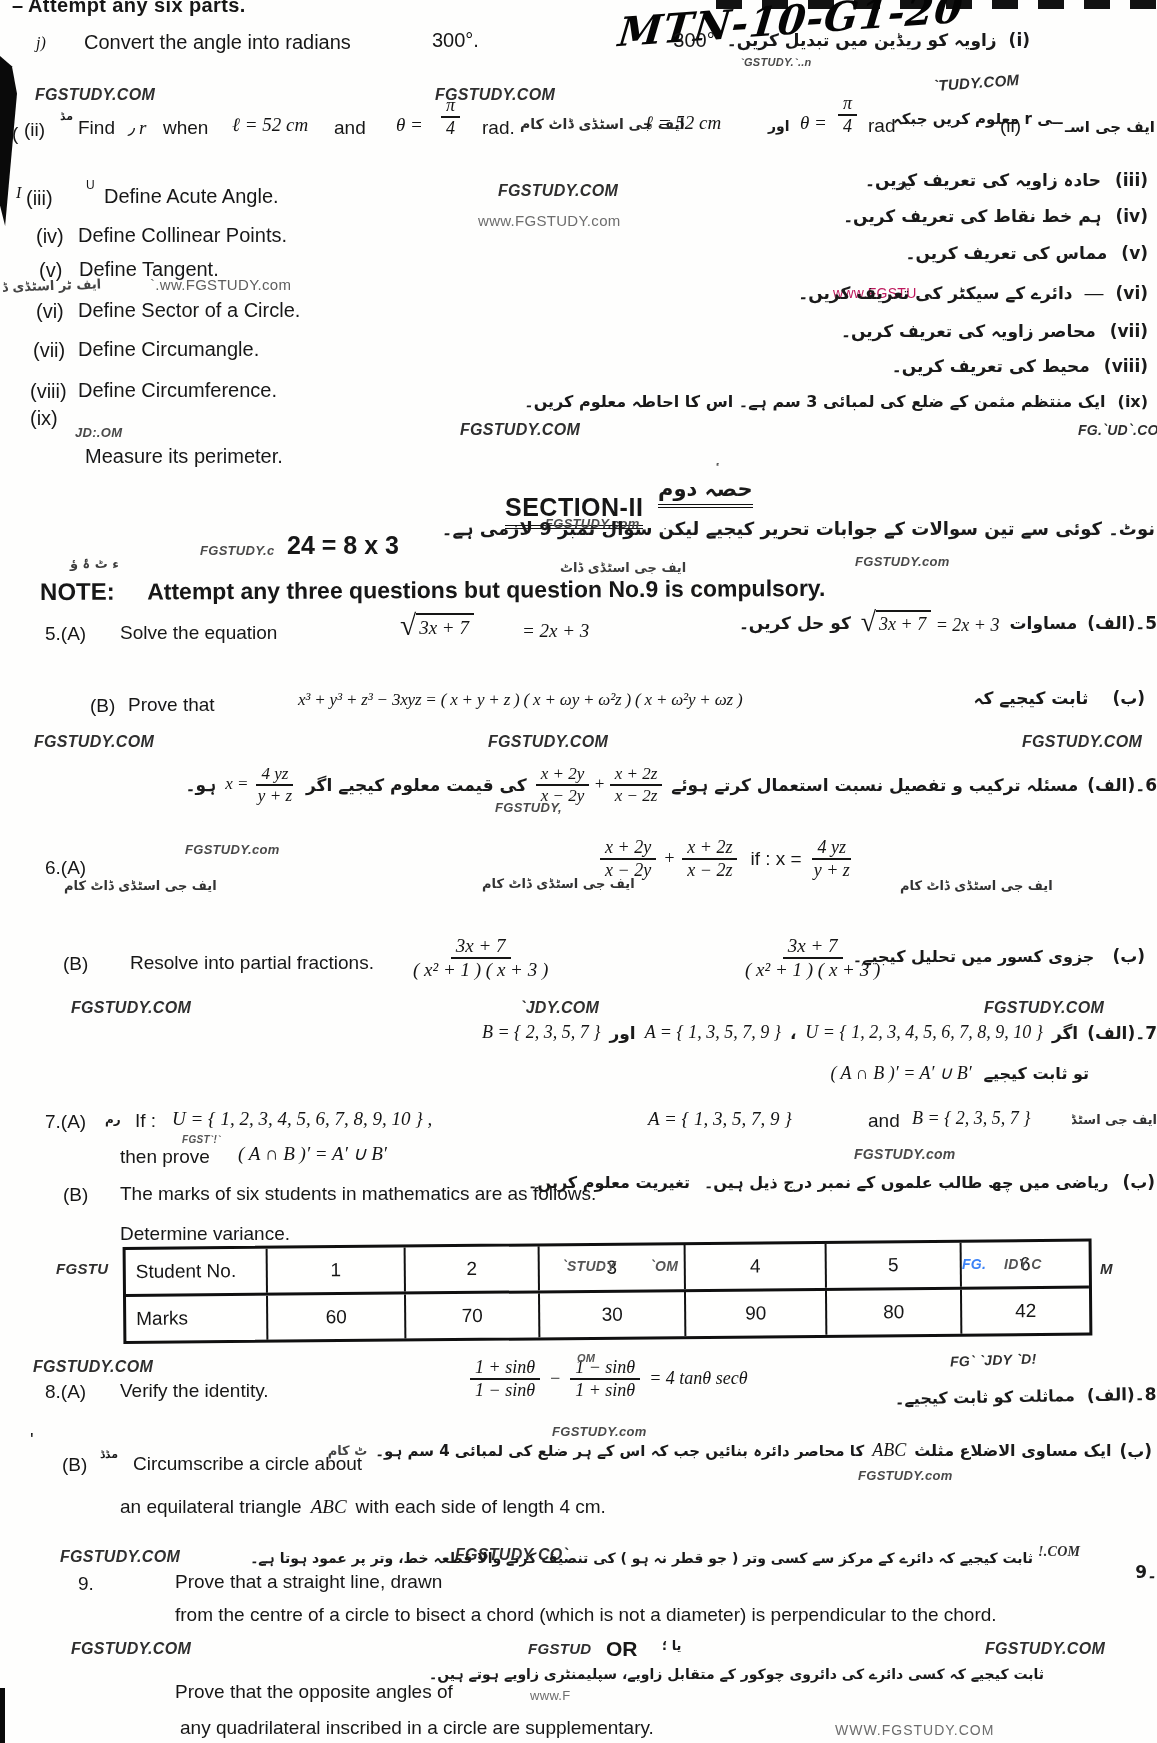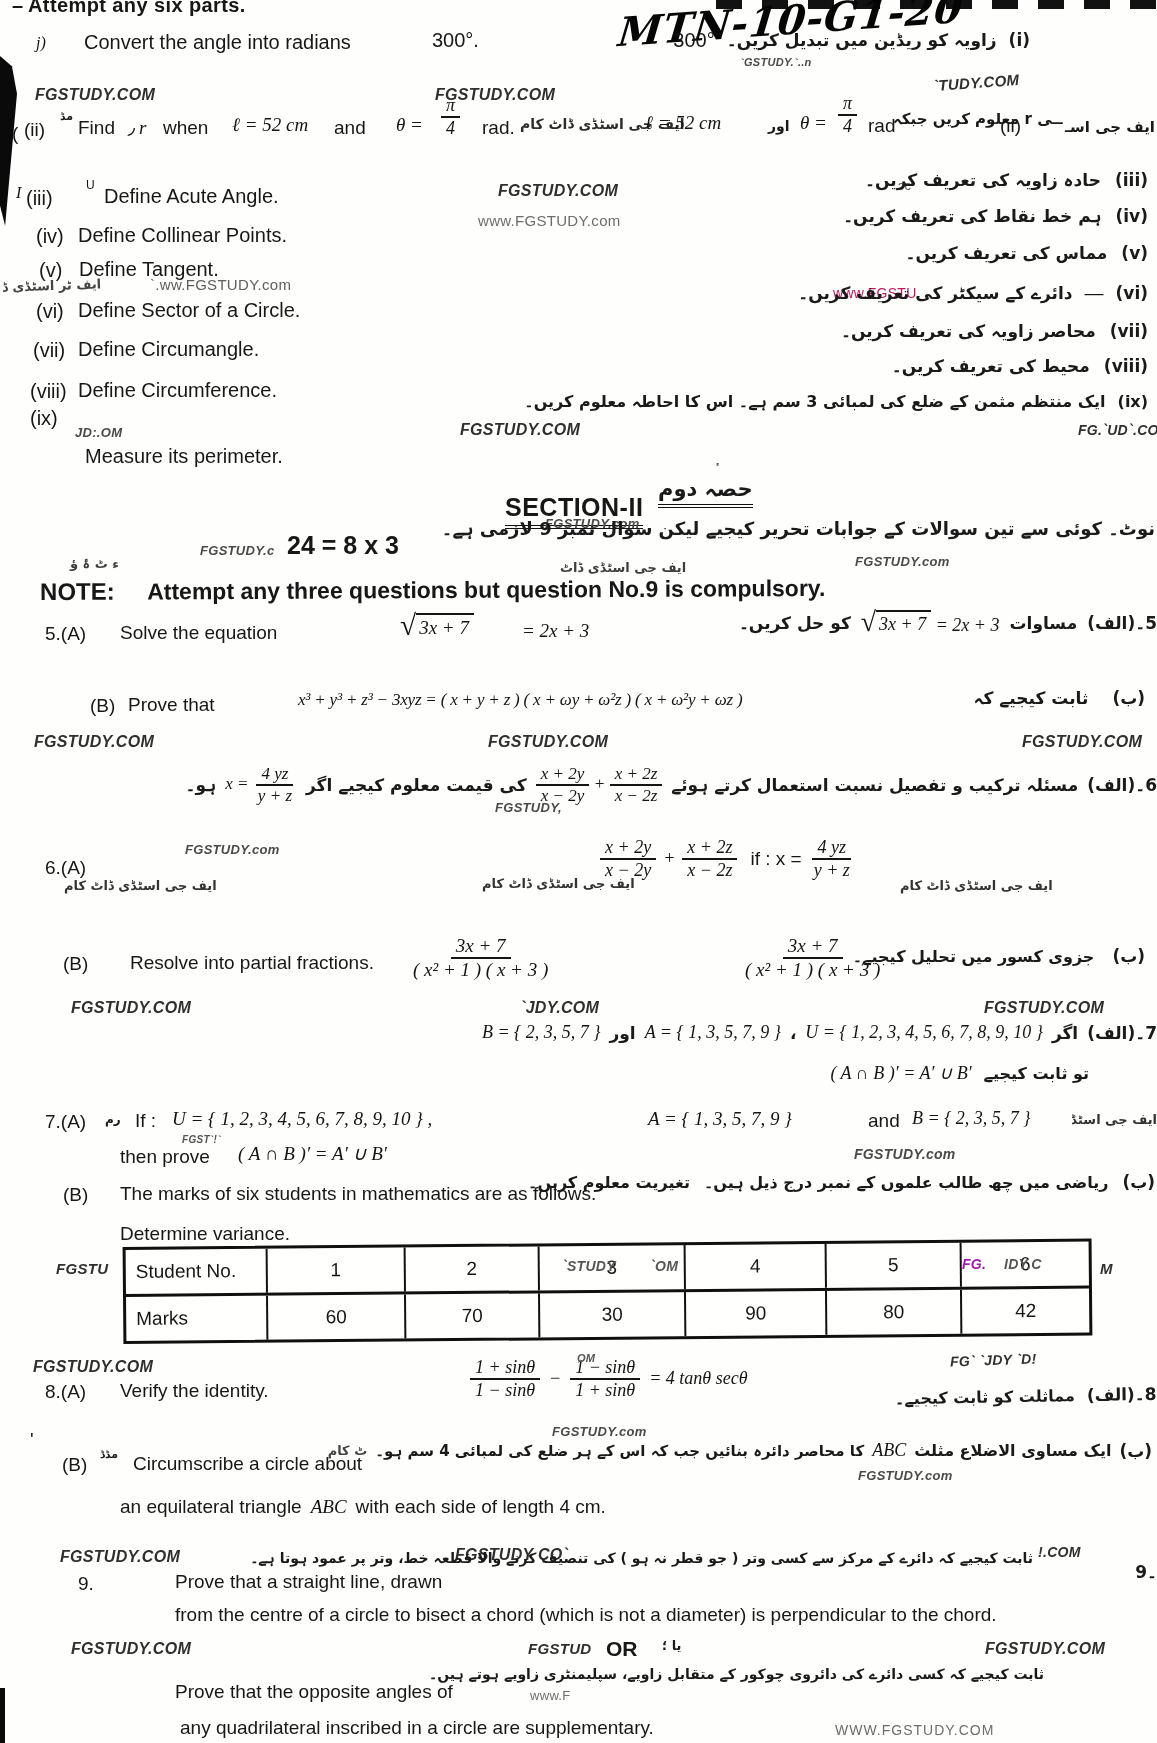--- a/index.html
+++ b/index.html
@@ -319,21 +319,21 @@
       <div class="stcell" style="width:138px;">60</div>
       <div class="stcell" style="width:134px;">70</div>
       <div class="stcell" style="width:146px;">30</div>
       <div class="stcell" style="width:141px;">90</div>
       <div class="stcell" style="width:135px;">80</div>
       <div class="stcell" style="width:127px;">42</div>
     </div>
   </div>
   <span class="abs wm" style="left:562px;top:1258px;font-size:14px;color:#555;">`STUDY</span>
   <span class="abs wm" style="left:650px;top:1258px;font-size:14px;color:#555;">`OM</span>
-  <span class="abs wm" style="left:962px;top:1256px;font-size:14px;color:#a21caf;text-align:right;">FG.</span>
+  <span class="abs wm" style="left:962px;top:1256px;font-size:14px;color:#3b82f6;text-align:right;">FG.</span>
   <span class="abs wm" style="left:1004px;top:1256px;font-size:14px;color:#555;">IDY.C</span>
   <span class="abs wm" style="left:1100px;top:1260px;font-size:15px;">M</span>
 
   <span class="abs wm" style="left:33px;top:1358px;">FGSTUDY.COM</span>
   <span class="abs en19" style="left:45px;top:1380px;">8.(A)</span>
   <span class="abs en19" style="left:120px;top:1379px;">Verify the identity.</span>
   <div class="abs" style="left:470px;top:1358px;display:flex;align-items:center;gap:9px;">
     <span class="frac math" style="font-size:18px;">
         <span class="fn">1 + sinθ</span>
         <span class="fd">1 − sinθ</span>
@@ -367,21 +367,21 @@
   </div>
   <span class="abs wm wms" style="left:858px;top:1468px;">FGSTUDY.com</span>
   <div class="abs" style="left:120px;top:1495px;display:flex;align-items:baseline;gap:9px;">
     <span class="en19">an equilateral triangle</span>
     <span class="math" style="font-size:19px;">ABC</span>
     <span class="en19">with each side of length 4 cm.</span>
   </div>
 
   <span class="abs wm" style="left:60px;top:1548px;">FGSTUDY.COM</span>
   <span class="abs wm" style="left:455px;top:1546px;">FGSTUDY CO`</span>
-  <span class="abs wm" style="left:1038px;top:1544px;font-size:14px;">!.COM</span>
+  <span class="abs wm" style="left:1038px;top:1544px;font-size:14px;font-family:Liberation Serif, serif;">!.COM</span>
 
   <span class="abs en19" style="left:78px;top:1572px;">9.</span>
   <span class="abs en19" style="left:175px;top:1570px;">Prove that a straight line, drawn</span>
   <span class="abs ur" style="right:124px;top:1550px;font-size:14px;">ثابت کیجیے کہ دائرے کے مرکز سے کسی وتر ( جو قطر نہ ہو ) کی تنصیف کرنے والا قطعہ خط، وتر پر عمود ہوتا ہے۔</span>
   <span class="abs ur" style="right:0;top:1562px;font-size:17px;">۔9</span>
   <span class="abs en19" style="left:175px;top:1603px;">from the centre of a circle to bisect a chord (which is not a diameter) is perpendicular to the chord.</span>
 
   <span class="abs wm" style="left:71px;top:1640px;">FGSTUDY.COM</span>
   <span class="abs wm" style="left:528px;top:1640px;font-size:15px;">FGSTUD</span>
   <span class="abs en bold" style="left:606px;top:1636px;font-size:21px;">OR</span>

